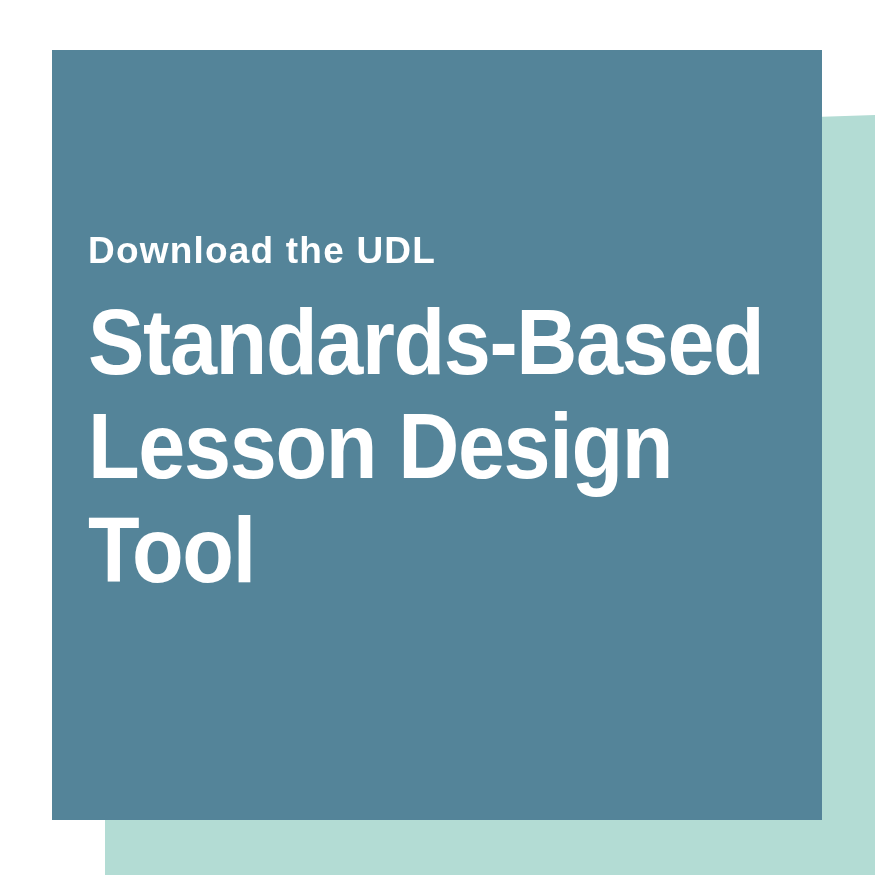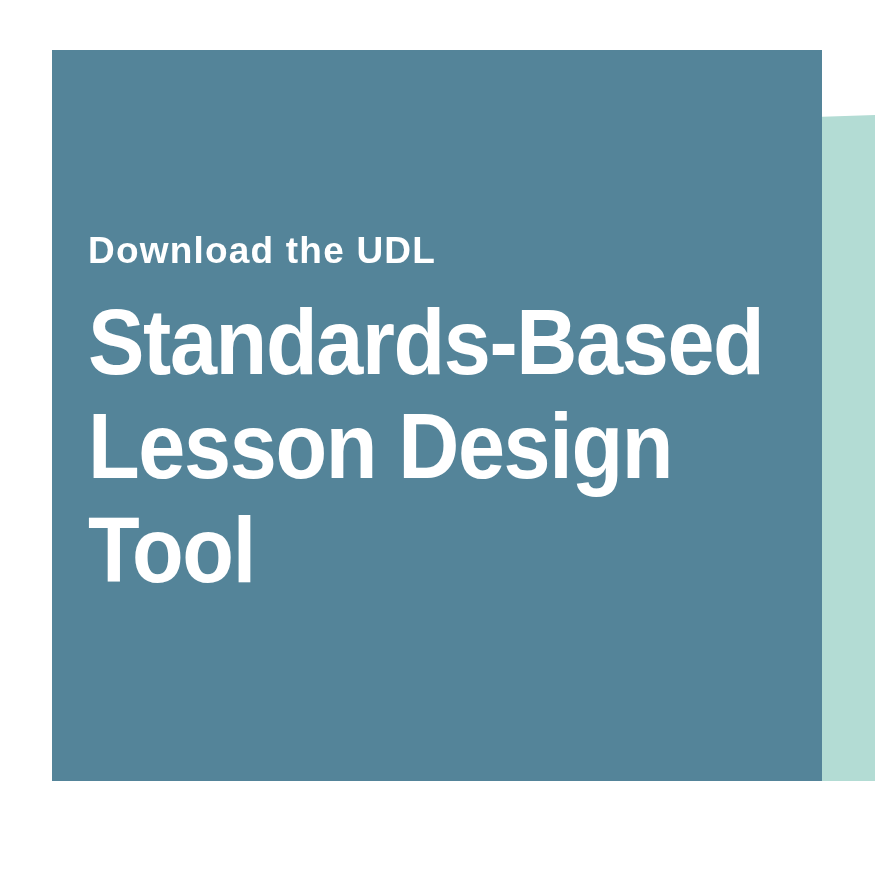--- a/index.html
+++ b/index.html
@@ -9,21 +9,21 @@
     background: #ffffff;
   }
 
   body {
     font-family: "Liberation Sans", "DejaVu Sans", sans-serif;
   }
 
   #promo-card {
     position: relative;
     width: 875px;
-    height: 781px;
+    height: 875px;
     background: #ffffff;
     overflow: hidden;
   }
 
   
   #accent-shape {
     position: absolute;
     left: 0;
     top: 0;
     width: 875px;

